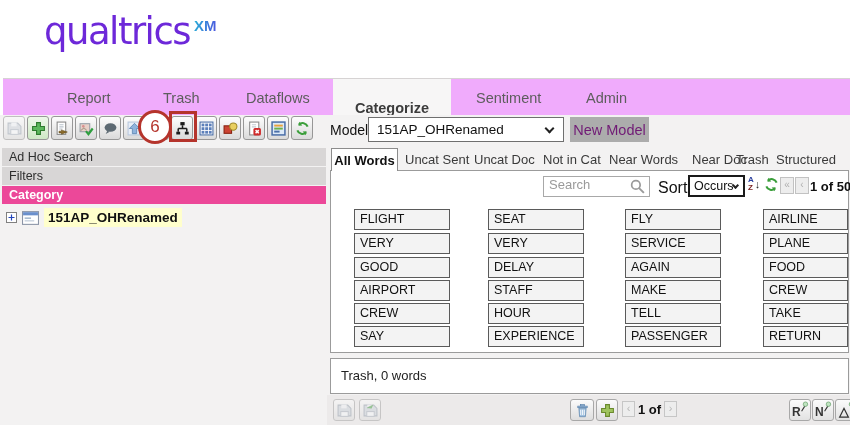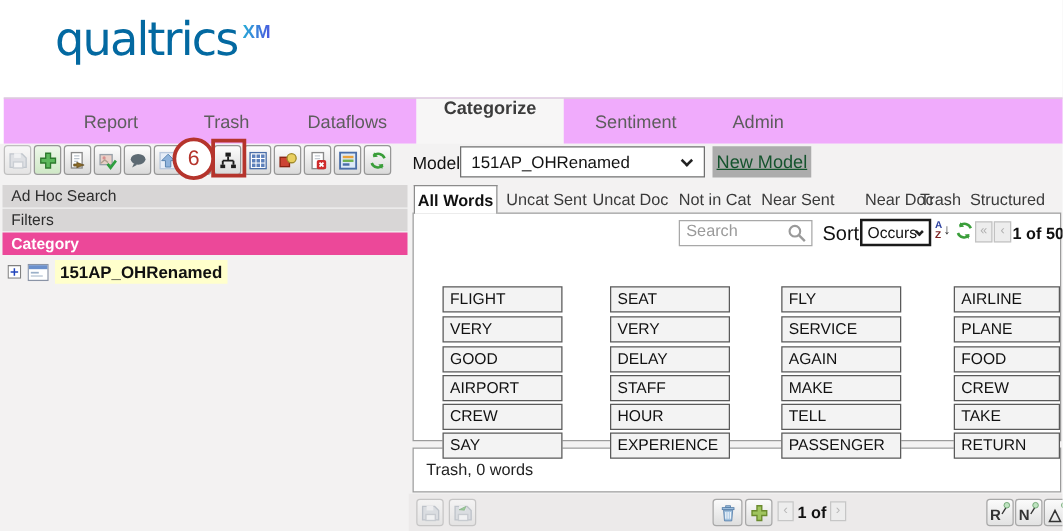--- a/index.html
+++ b/index.html
@@ -4,30 +4,30 @@
 <title>qualtrics XM</title>
 <style>
   * { box-sizing: border-box; margin: 0; padding: 0; }
   html,body { width:850px; height:425px; }
   body {
     position: relative; overflow: hidden; background:#fff;
     font-family: "Liberation Sans", sans-serif; color:#222;
   }
 
   
-  .logo-text { position:absolute; left:44px; top:10px; font-size:37px; letter-spacing:-1.5px; color:#0369a1; font-family:"DejaVu Sans",sans-serif; }
+  .logo-text { position:absolute; left:44px; top:10px; font-size:37px; letter-spacing:-1.5px; color:#6d28d9; font-family:"DejaVu Sans",sans-serif; }
   .logo-sup  { position:absolute; left:194px; top:17px; font-size:15px; font-weight:bold;
                background:linear-gradient(100deg,#25b0d5,#4f51e0);
                -webkit-background-clip:text; background-clip:text; color:transparent; }
 
   
   .tabbar { position:absolute; left:3px; top:78px; width:850px; height:37px; background:#f0abfc; border-top:1px solid #d6d3d3; }
   .navtab { position:absolute; top:11px; font-size:14.5px; color:#5d5d5d; cursor:default; }
   .navtab-active { position:absolute; left:330px; top:0; width:118px; height:37px; background:#f7f6f6;
-                   display:flex; align-items:flex-start; justify-content:center; }
+                   display:flex; align-items:flex-end; justify-content:center; }
   .navtab-active span { font-size:14.5px; font-weight:bold; color:#3c3c3c; }
 
   
   .main-bg { position:absolute; left:0; top:115px; width:850px; height:310px; background:#f3f2f2; }
 
   
   .toolbar { position:absolute; left:3px; top:116px; display:flex; gap:2px; z-index:2; }
   .tbtn { width:22px; height:24px; border:1px solid #979797; border-radius:3px;
           background:linear-gradient(#fdfdfd,#dadada); display:flex; align-items:center; justify-content:center; }
   .tbtn svg { width:15px; height:15px; }
@@ -46,21 +46,21 @@
   .tree-label { background:#ffffcc; font-weight:bold; font-size:13.5px; padding:2px 4px; color:#111; }
 
   
   .model-label { position:absolute; left:330px; top:122px; font-size:14px; color:#111; }
   .model-select { position:absolute; left:368px; top:117px; width:196px; height:25px; background:#fff;
                   border:1px solid #6f6f6f; font-size:13.5px; line-height:23px; padding-left:8px; color:#111; }
   .chev { position:absolute; width:7px; height:7px; border-right:2px solid #222; border-bottom:2px solid #222;
           transform:rotate(45deg); }
   .model-select .chev { right:10px; top:7px; }
   .new-model-btn { position:absolute; left:570px; top:117px; width:79px; height:25px; background:#acacac;
-                   color:#14532d; font-size:14.5px; display:flex; align-items:center; justify-content:center;text-decoration:underline; }
+                   color:#701a75; font-size:14.5px; display:flex; align-items:center; justify-content:center; }
 
   
   .subtab-active { position:absolute; left:331px; top:148px; width:67px; height:23px; background:#fff;
                    border:1px solid #8c8c8c; border-bottom:none; z-index:3; display:flex; align-items:center;
                    justify-content:center; font-size:13px; font-weight:bold; color:#111; }
   .subtab { position:absolute; top:152px; font-size:13px; color:#3a3a3a; }
 
   
   .main-panel { position:absolute; left:330px; top:170px; width:519px; height:183px; background:#fff; border:1px solid #9b9b9b; z-index:1; }
   .trash-panel { position:absolute; left:330px; top:358px; width:519px; height:36px; background:#fff; border:1px solid #9b9b9b; }
@@ -80,21 +80,21 @@
   .az-icon .letters span { font-size:8px; line-height:8px; font-weight:bold; }
   .az-a { color:#2b3f9e; } .az-z { color:#7a2020; }
   .az-arrow { font-size:11px; line-height:16px; color:#222; margin-left:1px; }
   .refresh-sm { position:absolute; left:764px; top:177px; width:15px; height:15px; z-index:2; }
   .pager-btn { position:absolute; top:177px; width:14px; height:17px; background:#ededed; border:1px solid #c2c2c2;
                color:#b0b0b0; font-size:10px; line-height:14px; text-align:center; z-index:2; }
   .page-info { position:absolute; left:810px; top:179px; font-size:13px; font-weight:bold; color:#111; z-index:2; white-space:nowrap; }
 
   
   .wordbox { position:absolute; width:96px; height:21px; background:#f3f3f3; border:1px solid #5a5a5a;
-             font-size:12.5px; line-height:19px; padding-left:5px; color:#111; z-index:2; white-space:nowrap; overflow:hidden;margin-top:20px; }
+             font-size:12.5px; line-height:19px; padding-left:5px; color:#111; z-index:2; white-space:nowrap; overflow:hidden; }
   .c0{left:354px} .c1{left:488px} .c2{left:625px} .c3{left:763px; width:85px}
   .r0{top:209px} .r1{top:233px} .r2{top:257px} .r3{top:280px} .r4{top:303px} .r5{top:326px}
 
   
   .footer-strip { position:absolute; left:327px; top:395px; width:523px; height:30px; background:#eceaea; }
   .fbtn { position:absolute; top:399px; width:22px; height:22px; border:1px solid #a8a8a8; border-radius:3px;
           background:linear-gradient(#fbfbfb,#dedede); display:flex; align-items:center; justify-content:center; z-index:2; }
   .fbtn svg { width:15px; height:15px; }
   .fbtn.disabled { opacity:.55; }
   .fpager { position:absolute; top:401px; width:13px; height:16px; background:#ededed; border:1px solid #c6c6c6;
@@ -250,21 +250,21 @@
 <div class="model-select">
   <span>151AP_OHRenamed</span>
   <span class="chev"></span>
 </div>
 <div class="new-model-btn">New Model</div>
 
 <div class="subtab-active">All Words</div>
 <span class="subtab" style="left:405px">Uncat Sent</span>
 <span class="subtab" style="left:474px">Uncat Doc</span>
 <span class="subtab" style="left:543px">Not in Cat</span>
-<span class="subtab" style="left:609px">Near Sent</span>
+<span class="subtab" style="left:609px">Near Words</span>
 <span class="subtab" style="left:692px">Near Doc</span>
 <span class="subtab" style="left:736px">Trash</span>
 <span class="subtab" style="left:776px">Structured</span>
 
 <div class="main-panel"></div>
 
 <input class="search-input" type="text" placeholder="Search" style="">
 <svg class="mag-icon" viewBox="0 0 16 16">
     <circle cx="6.5" cy="6.5" r="4" fill="none" stroke="#9a9a9a" stroke-width="1.6"></circle>
     <line x1="9.5" y1="9.5" x2="14" y2="14" stroke="#9a9a9a" stroke-width="1.8"></line>

